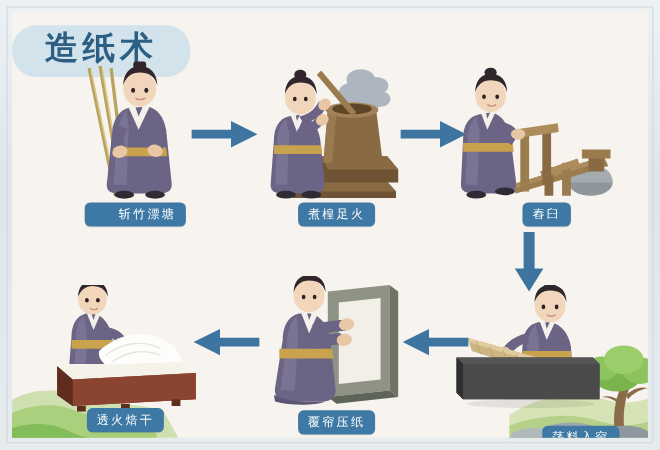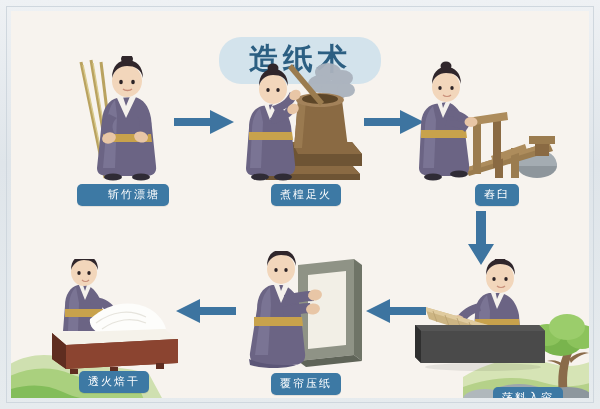--- a/index.html
+++ b/index.html
@@ -11,21 +11,21 @@
   #stage{position:relative;width:600px;height:409px;background:#dfe5ea;overflow:hidden;}
 
   
   .frame-outer{position:absolute;inset:0;background:
      linear-gradient(180deg,#eef1f4 0%,#dfe5ea 40%,#e6ebee 100%);}
   .frame-line{position:absolute;left:6px;top:6px;right:6px;bottom:6px;border:1px solid #cfd7de;}
   .paper{position:absolute;left:11px;top:11px;right:11px;bottom:11px;
      background:#f7f3ee;overflow:hidden;}
 
   
-  .title-wrap{position:absolute;left:0;right:0;top:26px;text-align:center;height:48px;}
+  .title-wrap{position:absolute;left:0;right:0;top:12px;height:48px;}
   .title-pill{display:inline-block;position:relative;padding:3px 30px 6px;
      border-radius:22px;background:#d3e3ec;}
   .title-text{position:relative;font-size:30px;letter-spacing:4px;color:#2c5f82;
      font-weight:700;line-height:38px;}
 
   
   .node{position:absolute;}
   .art{position:absolute;left:0;top:0;}
   .label{position:absolute;left:50%;transform:translateX(-50%);
      background:#3d79a4;color:#ffffff;border-radius:5px;

